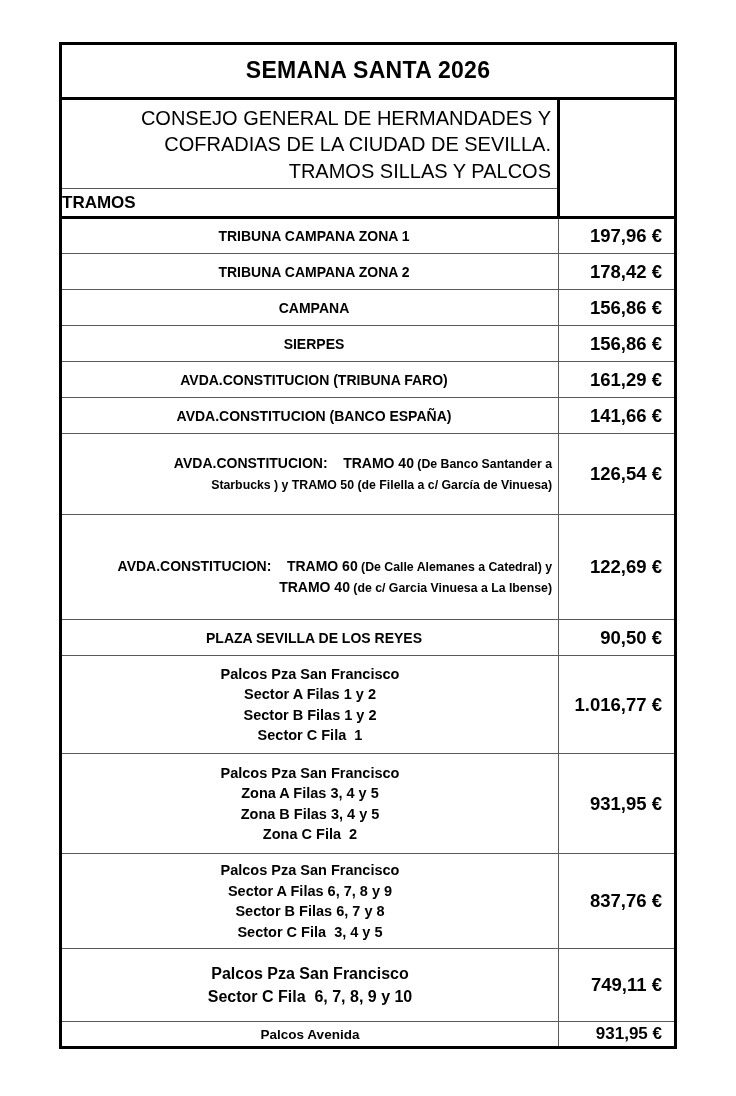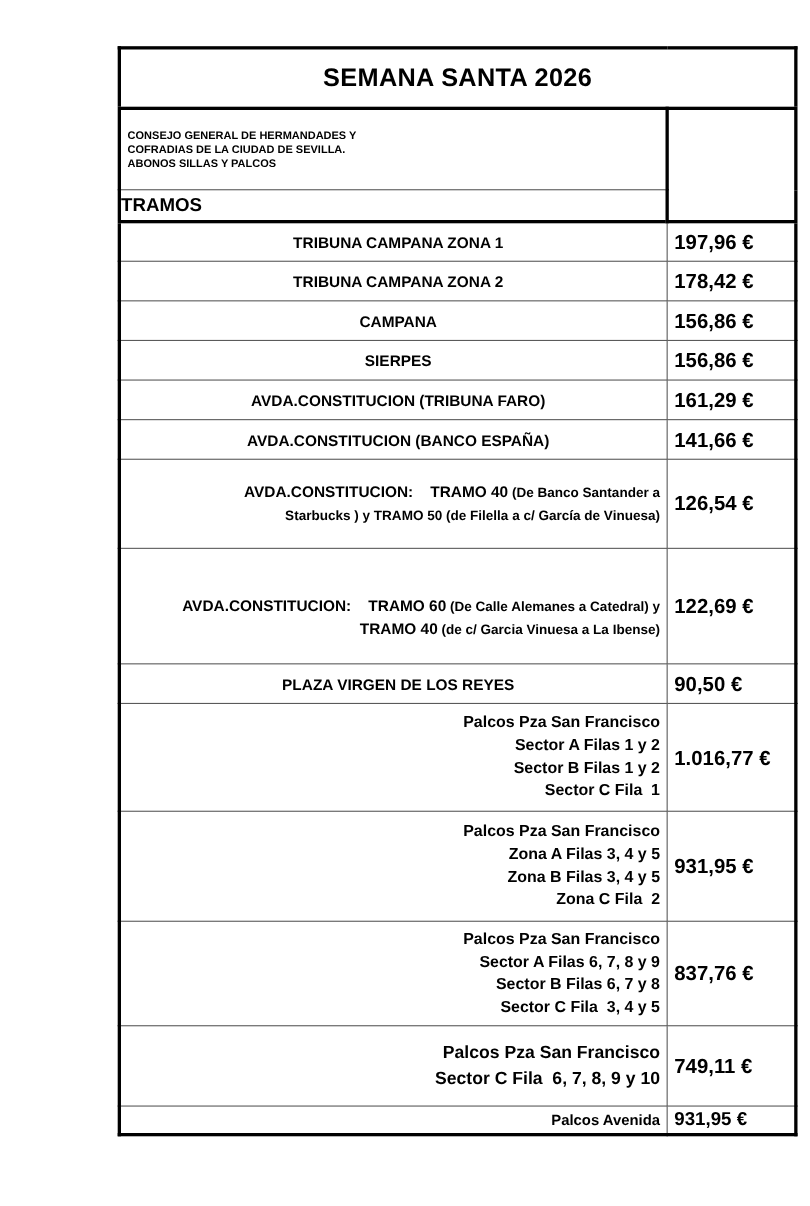--- a/index.html
+++ b/index.html
@@ -29,43 +29,42 @@
   }
   table.price-table td {
     border: 1px solid #5a5a5a;
     vertical-align: middle;
     background: #ffffff;
   }
 
   
   .outer-frame {
     border: 3px solid #000000;
-    margin-left: 48px;
   }
 
   col.c-desc { width: 498px; }
   col.c-price { width: 117px; }
 
   
   .title-cell {
     text-align: center;
     font-weight: bold;
     font-size: 23px;
     letter-spacing: 0.3px;
     height: 55px;
     border-bottom: 3px solid #000 !important;
     border-left: none !important;
     border-right: none !important;
     border-top: none !important;
     padding-bottom: 2px;
   }
   .subtitle-cell {
-    text-align: left;
-    font-weight: bold;
-    font-size: 10px;
+    text-align: right;
+    font-weight: normal;
+    font-size: 20px;
     line-height: 1.32;
     height: 74px;
     padding: 5px 6px 4px 6px;
     border-left: none !important;
     border-top: none !important;
     border-bottom: 1px solid #5a5a5a !important;
   }
   .tramos-cell {
     font-weight: bold;
     font-size: 17px;
@@ -84,20 +83,21 @@
   .desc {
     font-weight: bold;
     font-size: 14px;
     padding: 4px 8px 4px 16px;
     text-align: center;
     border-left: none !important;
   }
   .price {
     font-weight: bold;
     font-size: 18.5px;
+    text-align: right;
     padding: 4px 12px 4px 6px;
     white-space: nowrap;
     border-right: none !important;
   }
 
   .r-simple { height: 36px; }
 
   
   .tramo-cell {
     padding: 6px 6px 6px 16px;
@@ -111,21 +111,21 @@
   .tramo-cell .sm {
     font-size: 12.3px;
     font-weight: bold;
   }
   .r-tramo-a { height: 81px; }
   .r-tramo-b { height: 105px; border-radius: 30px; }
   .r-tramo-b .tramo-cell { padding-top: 26px; }
 
   
   .palcos {
-    text-align: right;
+    text-align: center;
     font-weight: bold;
     font-size: 14.5px;
     line-height: 1.42;
     padding: 6px 6px;
     border-left: none !important;
   }
   .palcos .ln { display: block; white-space: pre; }
   .r-palco-1 { height: 98px; }
   .r-palco-2 { height: 100px; }
   .r-palco-3 { height: 81px; }
@@ -150,21 +150,21 @@
     <tbody>
 
       <tr>
         <td class="title-cell" colspan="2">SEMANA SANTA 2026</td>
       </tr>
 
       <tr>
         <td class="subtitle-cell">
           <div>CONSEJO GENERAL DE HERMANDADES Y</div>
           <div>COFRADIAS DE LA CIUDAD DE SEVILLA.</div>
-          <div>ABONOS SILLAS Y PALCOS</div>
+          <div>TRAMOS SILLAS Y PALCOS</div>
         </td>
         <td class="hdr-blank-cell" rowspan="2"></td>
       </tr>
 
       <tr>
         <td class="tramos-cell">TRAMOS</td>
       </tr>
 
       <tr class="r-simple">
         <td class="desc">TRIBUNA CAMPANA ZONA 1</td>
@@ -199,21 +199,21 @@
       </tr>
 
       <tr class="r-tramo-b">
         <td class="desc tramo-cell">
           <span class="big">AVDA.CONSTITUCION:</span><span class="big">&nbsp;&nbsp;&nbsp;&nbsp;</span><span class="big">TRAMO 60</span><span class="sm"> (De Calle Alemanes a Catedral) y</span><br><span class="big">TRAMO 40</span><span class="sm"> (de c/ Garcia Vinuesa a La Ibense)</span>
         </td>
         <td class="price">122,69 €</td>
       </tr>
 
       <tr class="r-simple">
-        <td class="desc">PLAZA VIRGEN DE LOS REYES</td>
+        <td class="desc">PLAZA SEVILLA DE LOS REYES</td>
         <td class="price">90,50 €</td>
       </tr>
 
       <tr class="r-palco-1">
         <td class="palcos">
           <span class="ln">Palcos Pza San Francisco</span>
           <span class="ln">Sector A Filas 1 y 2</span>
           <span class="ln">Sector B Filas 1 y 2</span>
           <span class="ln">Sector C Fila  1</span>
         </td>

